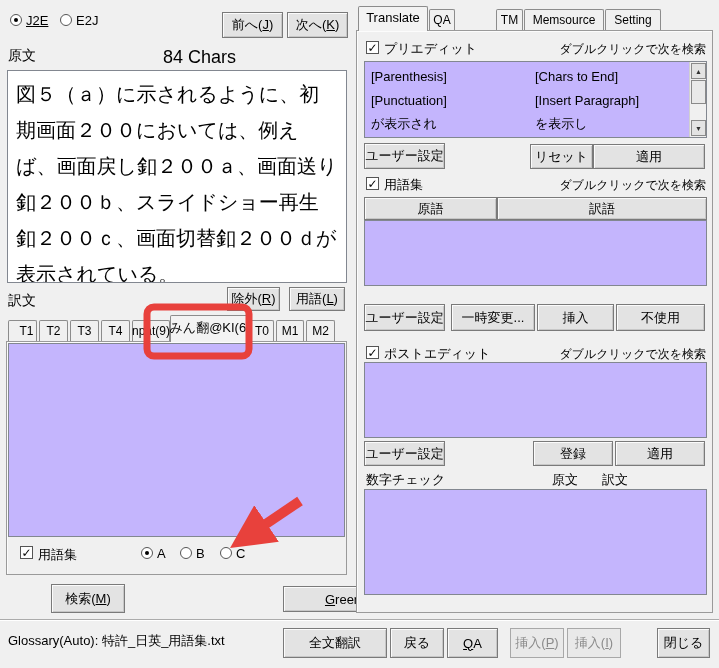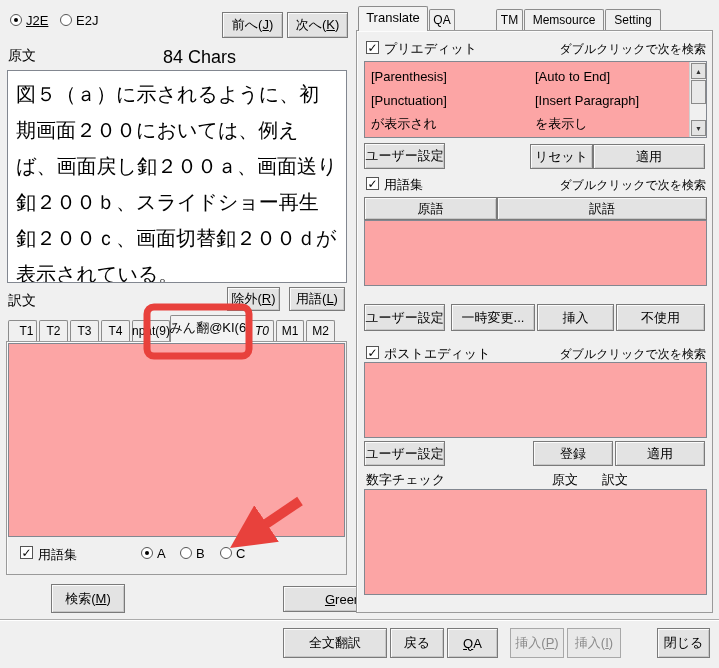--- a/index.html
+++ b/index.html
@@ -9,21 +9,21 @@
 
   
   .btn { position:absolute; display:flex; align-items:center; justify-content:center;
          background:#e3e3e3; border:1px solid #7a7a7a; font-size:13px; color:#000;
          box-shadow:inset 1px 1px 0 rgba(255,255,255,.85), inset -1px -1px 0 rgba(0,0,0,.12);
          font-family:inherit; cursor:default; white-space:nowrap; }
   .btn.disabled { color:#8b8b8b; border-color:#a8a8a8; box-shadow:none; background:#e9e9e9; }
   .mn { text-decoration:underline; }
 
   
-  .sunken { position:absolute; background:#fca5a5; border:1px solid #828790; }
+  .sunken { position:absolute; background:#c4b5fd; border:1px solid #828790; }
 
   
   .cb { position:absolute; width:13px; height:13px; background:#fff; border:1px solid #555;
         display:flex; align-items:center; justify-content:center; font-size:12px; font-weight:bold; line-height:1; }
   .radio { position:absolute; width:12px; height:12px; background:#fff; border:1px solid #555; border-radius:50%; }
   .radio .dot { position:absolute; left:3px; top:3px; width:4px; height:4px; border-radius:50%; background:#000; display:none; }
   .radio.checked .dot { display:block; }
   .lbl { position:absolute; font-size:13px; white-space:nowrap; }
 
   
@@ -98,21 +98,21 @@
     </div>
   <div class="tab" style="left:101px; top:320px; width:29px; height:21px;">
       <span>T4</span>
     </div>
   <div class="tab" style="left:132px; top:320px; width:38px; height:21px;">
       <span>npat(9)</span>
     </div>
   <div class="tab active" style="left:170px; top:315px; width:80px; height:27px;">
       <span>みん翻@KI(6)</span>
     </div>
-  <div class="tab" style="left:250px; top:320px; width:24px; height:21px;font-style:italic;">
+  <div class="tab" style="left:250px; top:320px; width:24px; height:21px;">
       <span>T0</span>
     </div>
   <div class="tab" style="left:276px; top:320px; width:28px; height:21px;">
       <span>M1</span>
     </div>
   <div class="tab" style="left:306px; top:320px; width:29px; height:21px;">
       <span>M2</span>
     </div>
 
   <div class="tabpage" style="left:6px; top:341px; width:341px; height:234px;"></div>
@@ -161,21 +161,21 @@
   <span class="cb" style="left:366px; top:41px;">
       <span>✓</span>
     </span>
   <span class="lbl" style="left:384px; top:40px;">プリエディット</span>
   <span class="hint" style="left:500px; top:41px; width:206px;">ダブルクリックで次を検索</span>
 
   <div class="sunken" style="left:364px; top:61px; width:343px; height:77px;">
     <div style="position:absolute; left:0; top:0; right:17px; bottom:0; padding-top:2px;">
       <div class="listrow">
           <span class="c1">[Parenthesis]</span>
-          <span class="c2">[Auto to End]</span>
+          <span class="c2">[Chars to End]</span>
         </div>
       <div class="listrow">
           <span class="c1">[Punctuation]</span>
           <span class="c2">[Insert Paragraph]</span>
         </div>
       <div class="listrow">
           <span class="c1">が表示され</span>
           <span class="c2">を表示し</span>
         </div>
     </div>
@@ -220,20 +220,21 @@
   <button class="btn" style="left:364px; top:441px; width:81px; height:25px;">ユーザー設定</button>
   <button class="btn" style="left:533px; top:441px; width:80px; height:25px;">登録</button>
   <button class="btn" style="left:615px; top:441px; width:90px; height:25px;">適用</button>
 
   <span class="lbl" style="left:366px; top:471px;text-align:right;">数字チェック</span>
   <span class="lbl" style="left:552px; top:471px;">原文</span>
   <span class="lbl" style="left:602px; top:471px;">訳文</span>
   <div class="sunken" style="left:364px; top:489px; width:343px; height:106px;"></div>
 
   <div class="statusdiv"></div>
+  <span class="lbl" style="left:8px; top:632px; font-size:13px;">Glossary(Auto): 特許_日英_用語集.txt</span>
 
   <button class="btn" style="left:283px; top:628px; width:104px; height:30px;">全文翻訳</button>
   <button class="btn" style="left:390px; top:628px; width:54px; height:30px;">戻る</button>
   <button class="btn" style="left:447px; top:628px; width:51px; height:30px;">
       <span><span class="mn">Q</span><span>A</span></span>
     </button>
   <button class="btn disabled" style="left:510px; top:628px; width:54px; height:30px;">
       <span><span>挿入(</span><span class="mn">P</span><span>)</span></span>
     </button>
   <button class="btn disabled" style="left:567px; top:628px; width:54px; height:30px;">

